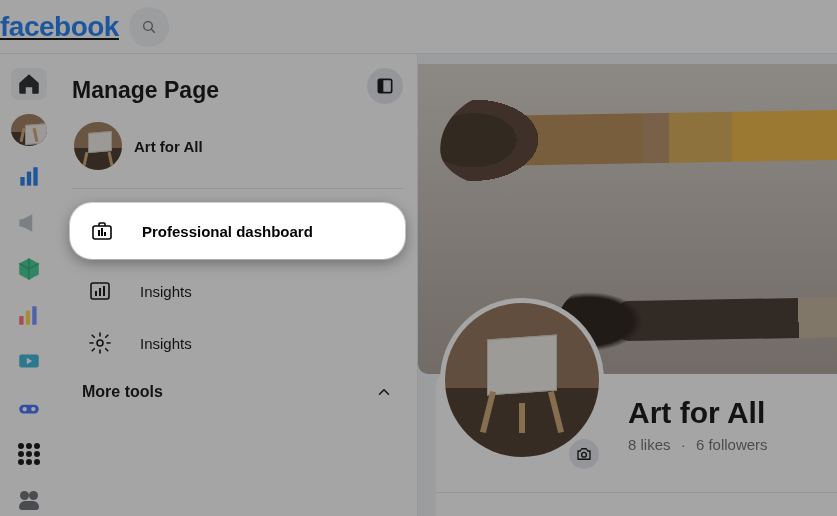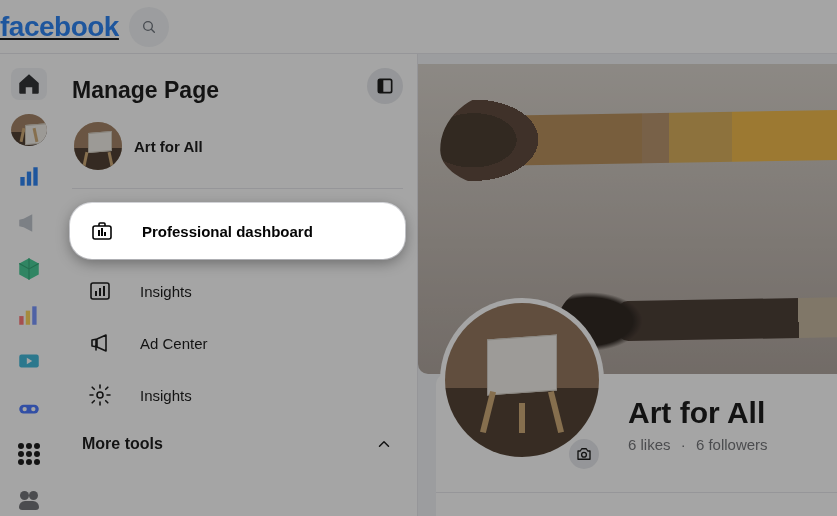--- a/index.html
+++ b/index.html
@@ -277,29 +277,20 @@
         <svg width="24" height="24" viewBox="0 0 24 24">
             <rect x="3" y="4" width="18" height="16" rx="2" fill="none" stroke="#050505" stroke-width="1.6"></rect>
             <rect x="7" y="12" width="2" height="5" fill="#050505"></rect>
             <rect x="11" y="9" width="2" height="8" fill="#050505"></rect>
             <rect x="15" y="7" width="2" height="10" fill="#050505"></rect>
           </svg>
       </div>
       <span>Insights</span>
     </div>
 
-    <div class="nav-item">
-      <div class="nicon">
-        <svg width="24" height="24" viewBox="0 0 24 24">
-            <path d="M4 9v6l4 .8V8.2zM9 8l9-4v16l-9-4z" fill="none" stroke="#050505" stroke-width="1.6" stroke-linejoin="round"></path>
-            <path d="M8 15v4" stroke="#050505" stroke-width="1.6" stroke-linecap="round"></path>
-          </svg>
-      </div>
-      <span>Ad Center</span>
-    </div>
 
 
     <div class="nav-item">
       <div class="nicon">
         <svg width="24" height="24" viewBox="0 0 24 24">
             <circle cx="12" cy="12" r="3" fill="none" stroke="#050505" stroke-width="1.6"></circle>
             <path d="M12 2v3M12 19v3M4.2 4.2l2.1 2.1M17.7 17.7l2.1 2.1M2 12h3M19 12h3M4.2 19.8l2.1-2.1M17.7 6.3l2.1-2.1" stroke="#050505" stroke-width="1.6" stroke-linecap="round"></path>
           </svg>
       </div>
       <span>Insights</span>
@@ -339,20 +330,20 @@
   </div>
   <div class="cam-btn">
     <svg width="18" height="18" viewBox="0 0 24 24">
         <path d="M4 8h3l2-3h6l2 3h3v11H4z" fill="none" stroke="#050505" stroke-width="1.8" stroke-linejoin="round"></path>
         <circle cx="12" cy="13" r="3.2" fill="none" stroke="#050505" stroke-width="1.8"></circle>
       </svg>
   </div>
 
   <div class="page-title">Art for All</div>
   <div class="page-stats">
-    <span>6 likes</span>
+    <span>8 likes</span>
     <span class="dot">·</span>
     <span>6 followers</span>
   </div>
   <div class="hdivider"></div>
 </div>
 
 <div class="dim-overlay"></div>
 
 </body></html>

